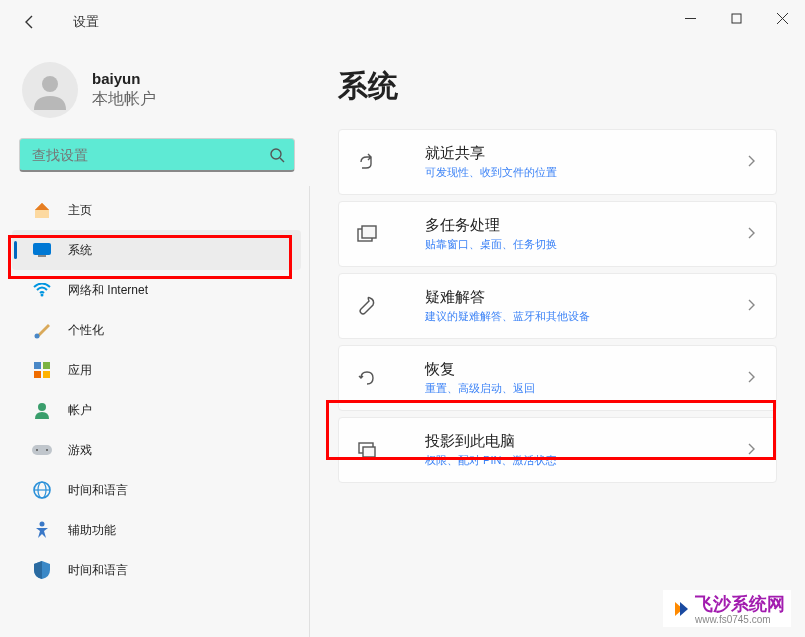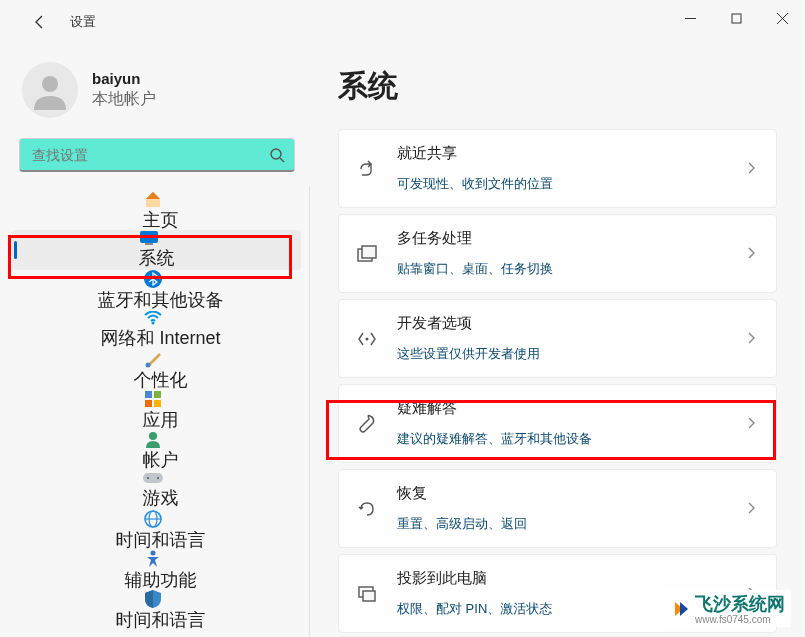--- a/index.html
+++ b/index.html
@@ -12,21 +12,22 @@
       width: 805px;
       height: 637px;
       background: #f7f7f7;
       position: relative;
       overflow: hidden;
     }
     .titlebar {
       height: 44px;
       display: flex;
       align-items: center;
-      padding-left: 30px;
+      padding-left: 20px;
+      gap: 13px;
     }
     .back-arrow {
       width: 20px;
       height: 20px;
       display: flex;
       align-items: center;
       justify-content: center;
       cursor: pointer;
       margin-right: 20px;
     }
@@ -107,24 +108,23 @@
       overflow: hidden;
       border-right: 1px solid #e0e0e0;
       padding-top: 4px;
     }
     .nav-item {
       display: flex;
       align-items: center;
       height: 40px;
       padding: 0 20px 0 28px;
       cursor: pointer;
-      font-size: 18px;
+      font-size: 12px;
       color: #222;
       position: relative;
-      flex-direction: column;
     }
     .nav-item.active {
       background: #ececec;
       border-radius: 4px;
       margin: 0 8px;
       padding-left: 20px;
     }
     .nav-item.active::before {
       content: "";
       position: absolute;
@@ -168,33 +168,34 @@
     .card {
       background: #fefefe;
       border: 1px solid #ebebeb;
       border-radius: 4px;
       padding: 14px 20px 14px 16px;
       margin-bottom: 6px;
       display: flex;
       align-items: center;
       cursor: pointer;
       position: relative;
+      gap: 28px;
     }
     .card-icon {
       width: 24px;
       height: 24px;
       margin-right: 18px;
       display: flex;
       align-items: center;
       justify-content: center;
       color: #555;
     }
     .card-body { flex: 1; }
     .card-title { font-size: 15px; color: #222; }
-    .card-desc { font-size: 13px; color: #0c4a6e; margin-top: 12px; }
+    .card-desc { font-size: 11px; color: #3b82f6; margin-top: 2px; }
     .chevron {
       color: #888;
     }
     .card-highlight {
       border: 3px solid #ff0000;
       position: absolute;
       left: 326px;
       top: 400px;
       width: 450px;
       height: 60px;
@@ -202,21 +203,21 @@
     }
     .watermark {
       position: absolute;
       right: 14px;
       bottom: 10px;
       display: flex;
       align-items: center;
       background: rgba(255,255,255,0.95);
       padding: 2px 6px;
     }
-    .watermark-text1 { font-size: 18px; font-weight: bold; color: #0f766e; }
+    .watermark-text1 { font-size: 18px; font-weight: bold; color: #a21caf; }
     .watermark-text2 { font-size: 10px; color: #888; margin-top: -2px; }
     .watermark-logo { display: inline-flex; margin-right: 4px; }
   </style>
 </head>
 <body>
 
 <div class="titlebar">
   <div class="back-arrow">
     <svg width="16" height="16" viewBox="0 0 16 16">
         <path d="M10 2 L4 8 L10 14" stroke="#333" stroke-width="1.4" fill="none"></path>
@@ -284,29 +285,20 @@
         <span class="nav-icon">
             <svg width="18" height="14" viewBox="0 0 18 14">
               <rect x="0" y="0" width="18" height="12" rx="2" fill="#0078d4"></rect>
               <rect x="5" y="12" width="8" height="2" fill="#888"></rect>
             </svg>
           </span>
         <span>系统</span>
       </div>
       <div class="nav-item">
         <span class="nav-icon">
-            <svg width="18" height="18" viewBox="0 0 18 18">
-              <circle cx="9" cy="9" r="9" fill="#0078d4"></circle>
-              <path d="M9 3 L13 6 L9 9 L13 12 L9 15 Z M9 9 L5 6 M9 9 L5 12" stroke="#fff" stroke-width="1.2" fill="none"></path>
-            </svg>
-          </span>
-        <span>蓝牙和其他设备</span>
-      </div>
-      <div class="nav-item">
-        <span class="nav-icon">
             <svg width="18" height="14" viewBox="0 0 18 14">
               <path d="M1 4 Q9 -3 17 4" stroke="#0095e0" stroke-width="2" fill="none"></path>
               <path d="M4 7 Q9 2 14 7" stroke="#0095e0" stroke-width="2" fill="none"></path>
               <path d="M7 10 Q9 8 11 10" stroke="#0095e0" stroke-width="2" fill="none"></path>
               <circle cx="9" cy="12" r="1.5" fill="#0095e0"></circle>
             </svg>
           </span>
         <span>网络和 Internet</span>
       </div>
       <div class="nav-item">
@@ -406,35 +398,20 @@
         </span>
       <div class="card-body">
         <div class="card-title">多任务处理</div>
         <div class="card-desc">贴靠窗口、桌面、任务切换</div>
       </div>
       <span class="chevron"><svg width="10" height="12" viewBox="0 0 10 12">
             <path d="M3 1 L8 6 L3 11" stroke="#888" stroke-width="1.4" fill="none"></path>
           </svg></span>
     </div>
 
-    <div class="card">
-      <span class="card-icon">
-          <svg width="20" height="20" viewBox="0 0 20 20">
-            <path d="M6 4 L2 10 L6 16 M14 4 L18 10 L14 16" stroke="#555" stroke-width="1.4" fill="none"></path>
-            <circle cx="10" cy="10" r="1.5" fill="#555"></circle>
-          </svg>
-        </span>
-      <div class="card-body">
-        <div class="card-title">开发者选项</div>
-        <div class="card-desc">这些设置仅供开发者使用</div>
-      </div>
-      <span class="chevron"><svg width="10" height="12" viewBox="0 0 10 12">
-            <path d="M3 1 L8 6 L3 11" stroke="#888" stroke-width="1.4" fill="none"></path>
-          </svg></span>
-    </div>
 
 
     <div class="card">
       <span class="card-icon">
           <svg width="20" height="20" viewBox="0 0 20 20">
             <path d="M13 2 Q18 4 16 9 L8 17 Q6 19 4 17 Q2 15 4 13 L12 5 Q10 0 13 2 Z" stroke="#555" stroke-width="1.4" fill="none"></path>
           </svg>
         </span>
       <div class="card-body">
         <div class="card-title">疑难解答</div>

